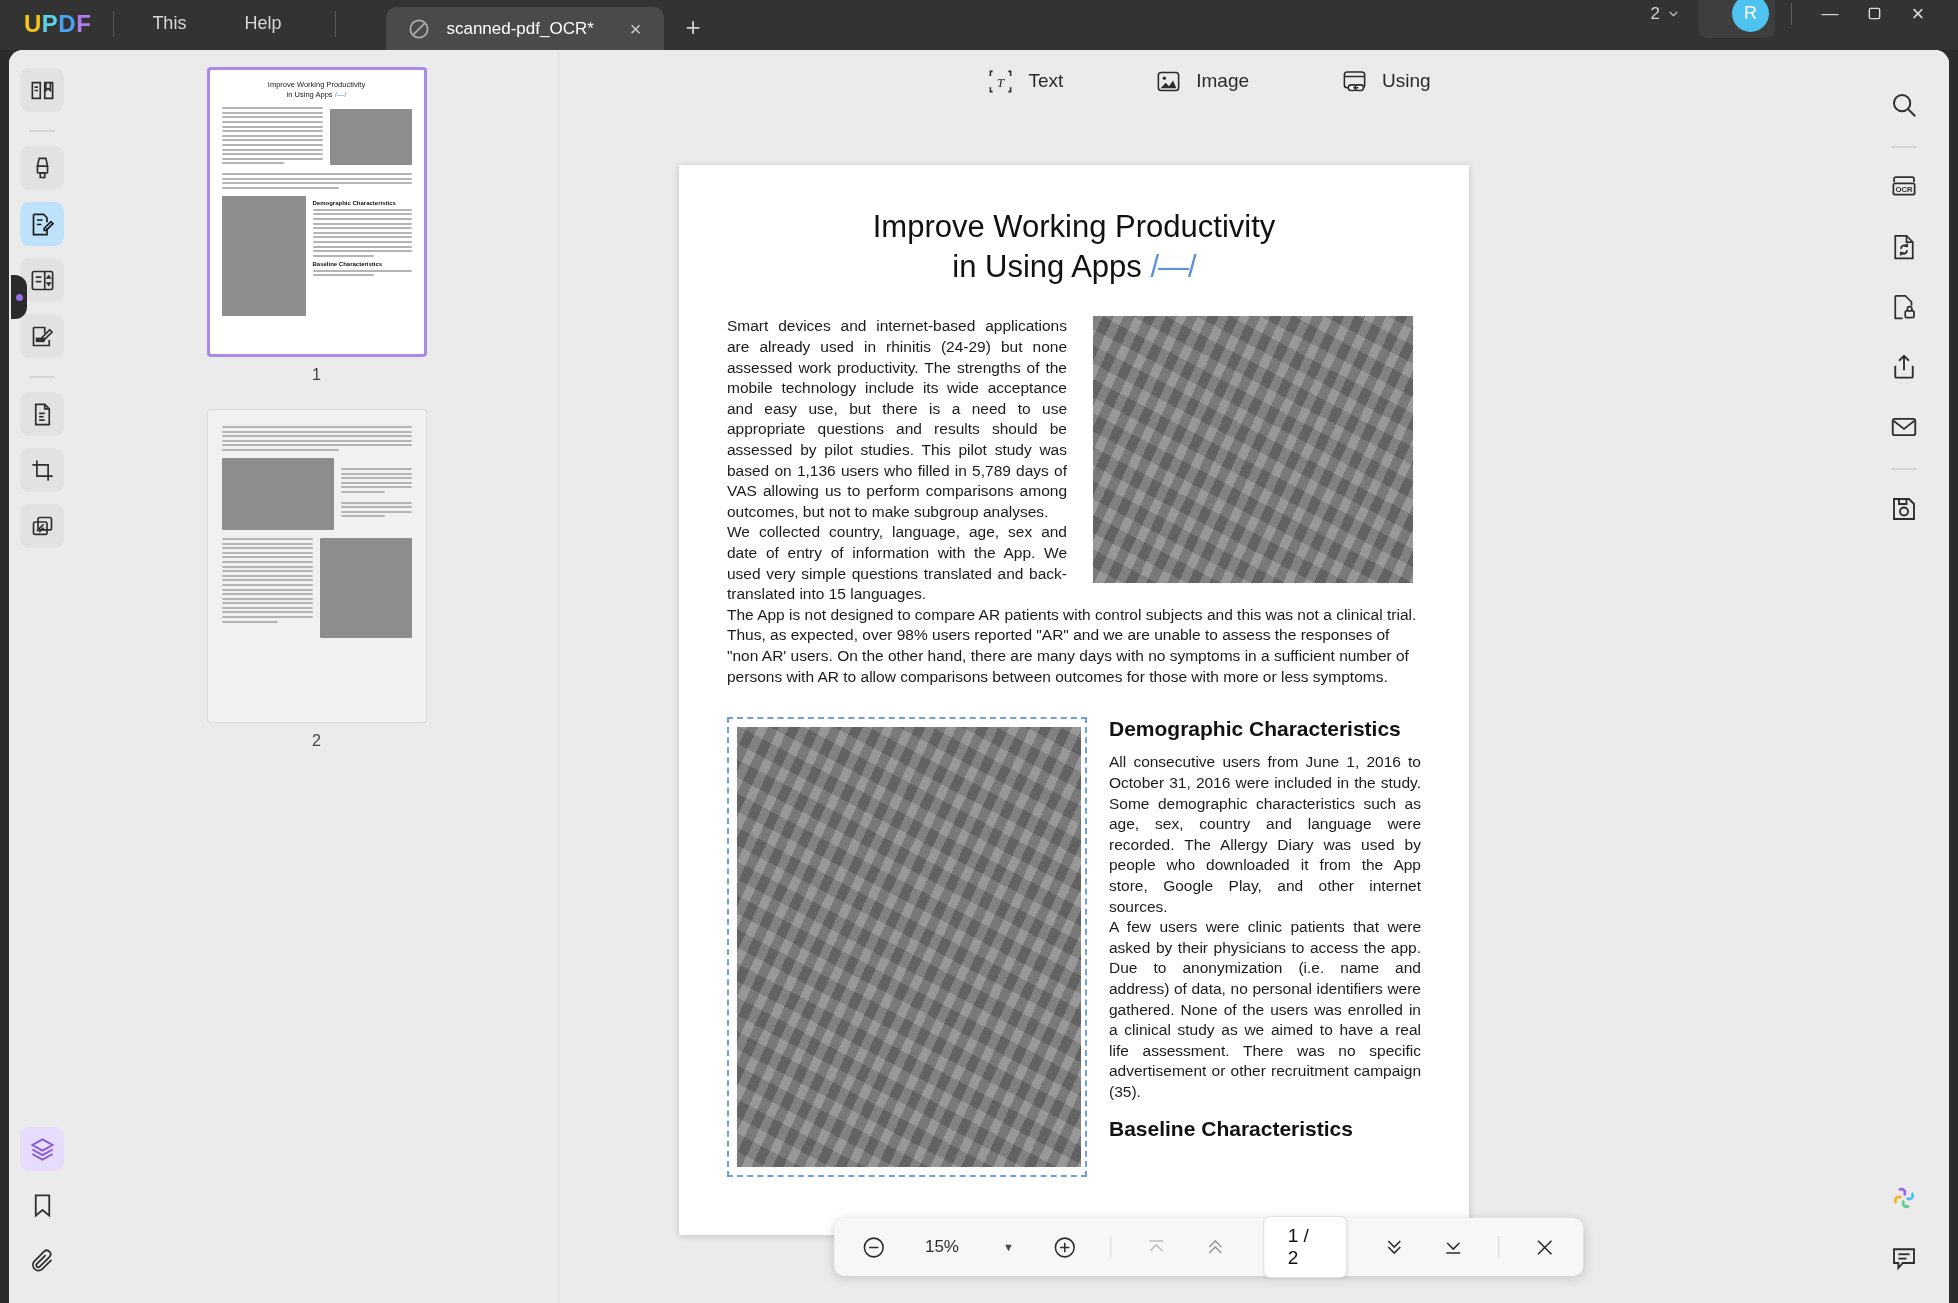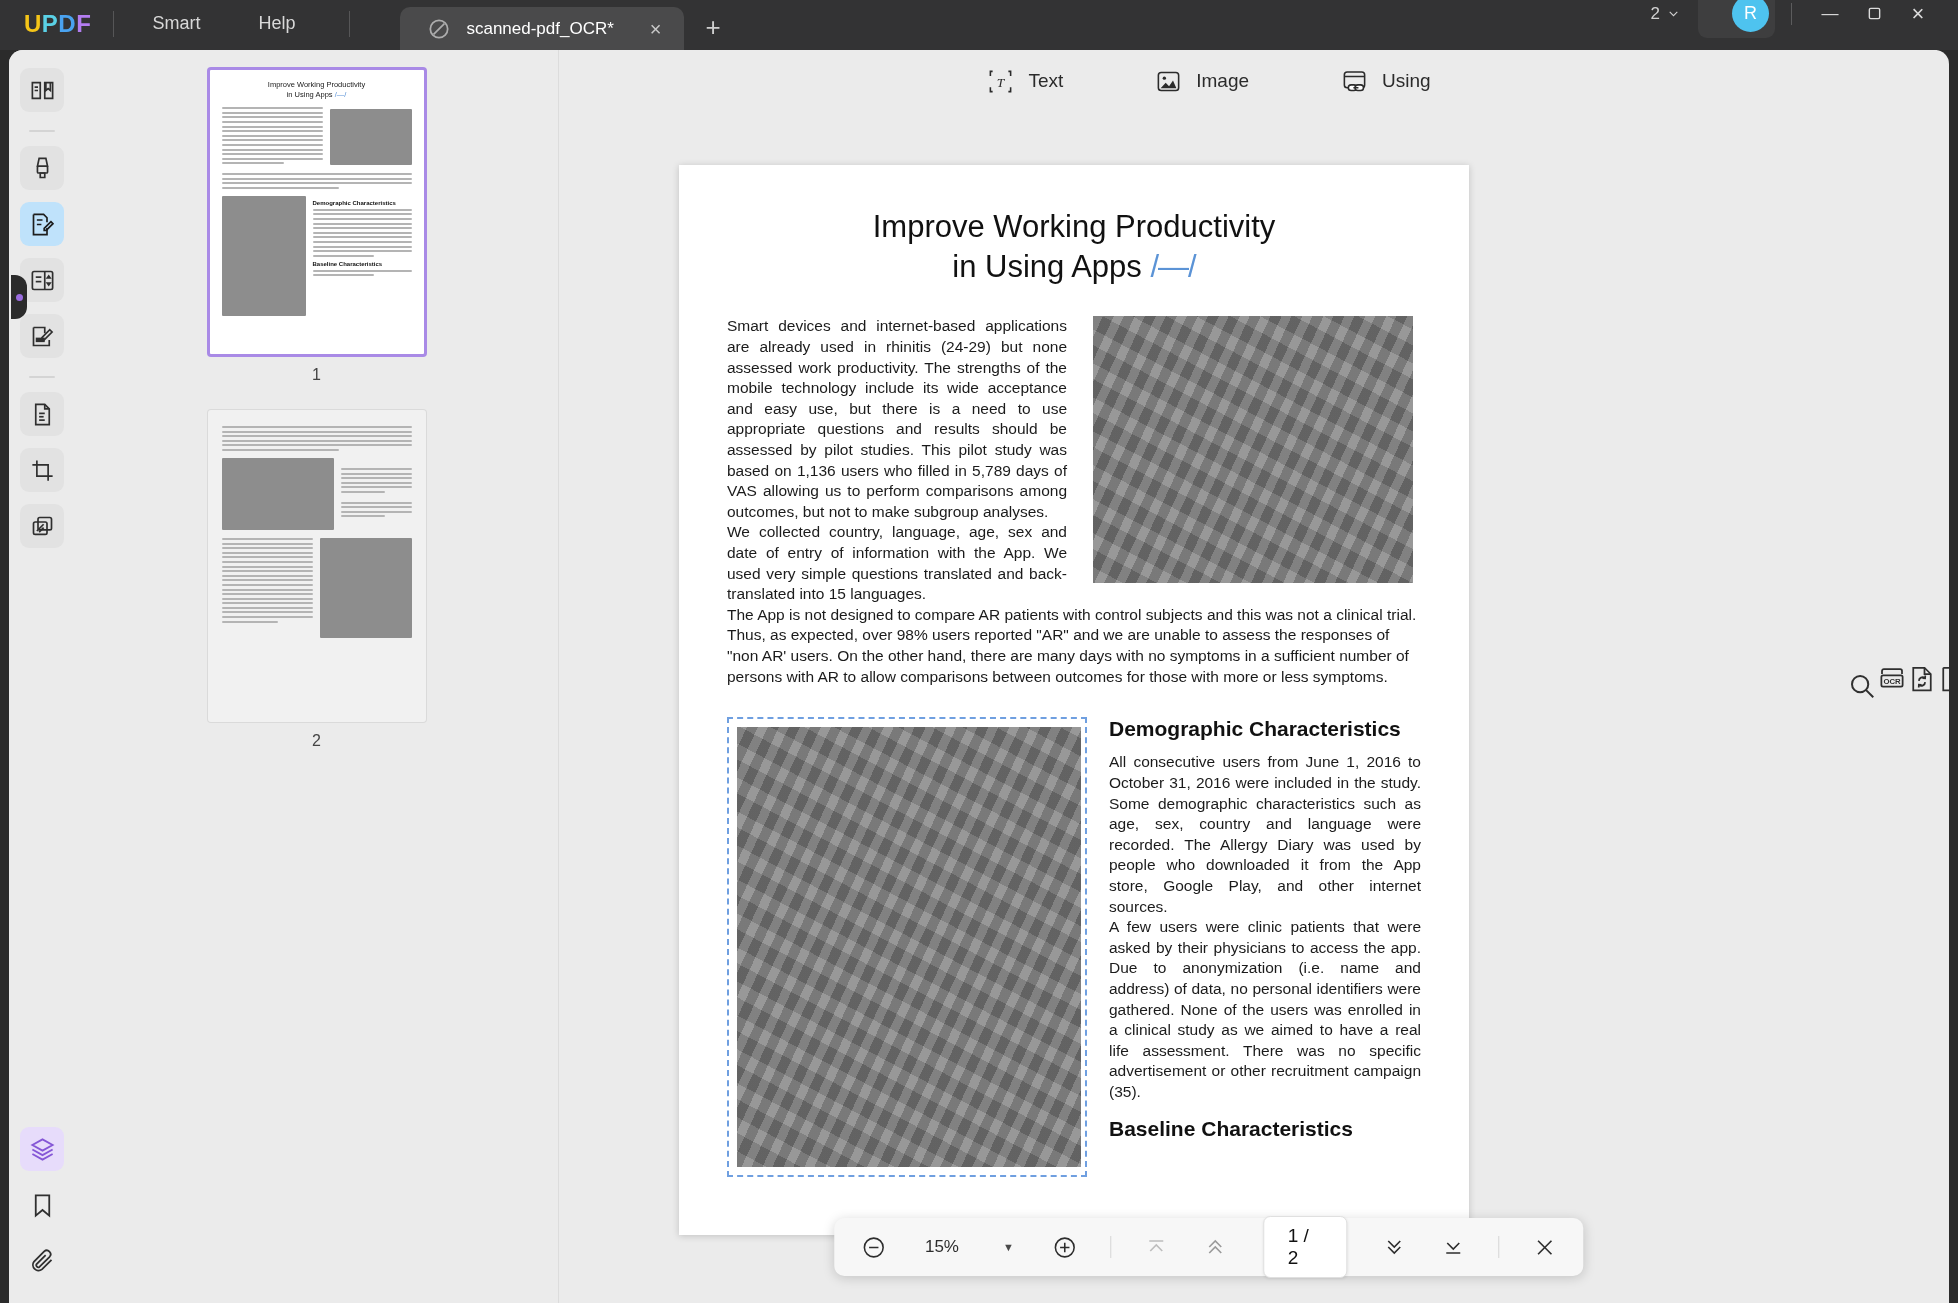--- a/index.html
+++ b/index.html
@@ -32,21 +32,21 @@
   }
   .tabs { display:flex; align-items:flex-end; margin-left: 28px; height:50px; }
   .tab {
     height: 43px; display:flex; align-items:center; gap:14px;
     padding: 0 22px; color:#a9a9aa; font-size:17px; white-space:nowrap;
   }
   .tab.inactive { padding: 0 70px; }
   .tab.active {
     background:#4a4a4b; color:#ffffff;
     border-radius: 10px 10px 0 0;
-    padding: 0 22px 0 26px;
+    padding: 0 22px 0 20px;
   }
   .tab-ico {
     width:26px; height:26px; flex:0 0 26px; opacity:.75;
     display:flex; align-items:center; justify-content:center;
   }
   .tab-close { font-size:20px; color:#c9c9c9; margin-left:22px; line-height:1; }
   .newtab { color:#cfcfcf; font-size:26px; margin: 0 0 10px 22px; line-height:1; }
   .tbright {
     margin-left:auto; display:flex; align-items:center; gap:0; margin-bottom:12px;
     margin-right:18px;
@@ -178,42 +178,42 @@
   .caret { font-size:11px; color:#4a4a4a; padding:0 12px; }
   .pagebox {
     background:#fff; border:1px solid #e0e0e0; border-radius:7px;
     padding:8px 24px; font-size:19px; color:#111; margin:0 8px;
     box-shadow:0 1px 3px rgba(0,0,0,.08);
   }
   .bsep { width:1px;height:22px;background:#d6d6d6;margin:0 6px; }
 
   
   .rrail {
-    position:absolute; right:12px; top:0; width:90px; height:1253px;
-    background:#ebebeb; display:flex; flex-direction:row; align-items:center;
+    position:absolute; right:0; top:0; width:90px; height:1253px;
+    background:#ebebeb; display:flex; flex-direction:column; align-items:center;
     padding-top:18px;
   }
   .rrail-btn { width:46px;height:46px;margin-bottom:14px;border-radius:9px;
                display:flex;align-items:center;justify-content:center; }
   .rrail-sep { width:26px;height:2px;background:#d4d4d4;margin:4px 0 16px 0;border-radius:2px; }
   .rrail-bottom { margin-top:auto; display:flex;flex-direction:column;align-items:center;padding-bottom:22px; }
   svg { display:block; }
 </style>
 </head>
 <body>
 
 <div class="titlebar">
   <div class="logo">
     <span>U</span>
     <span>P</span>
     <span>D</span>
     <span>F</span>
   </div>
   <div class="vdiv"></div>
-  <div class="menu-item">Smart</div>
+  <div class="menu-item">This</div>
   <div class="menu-item" style="margin-left:26px">Help</div>
   <div class="vdiv" style="margin-left:38px"></div>
 
   <div class="tabs">
     <div class="tab active">
       <span class="tab-ico">
         <svg width="26" height="26" viewBox="0 0 24 24" fill="none" stroke="#cfcfcf" stroke-width="1.6">
           <circle cx="12" cy="12" r="8"></circle>
             <line x1="7" y1="17" x2="17" y2="7"></line>
         </svg>

